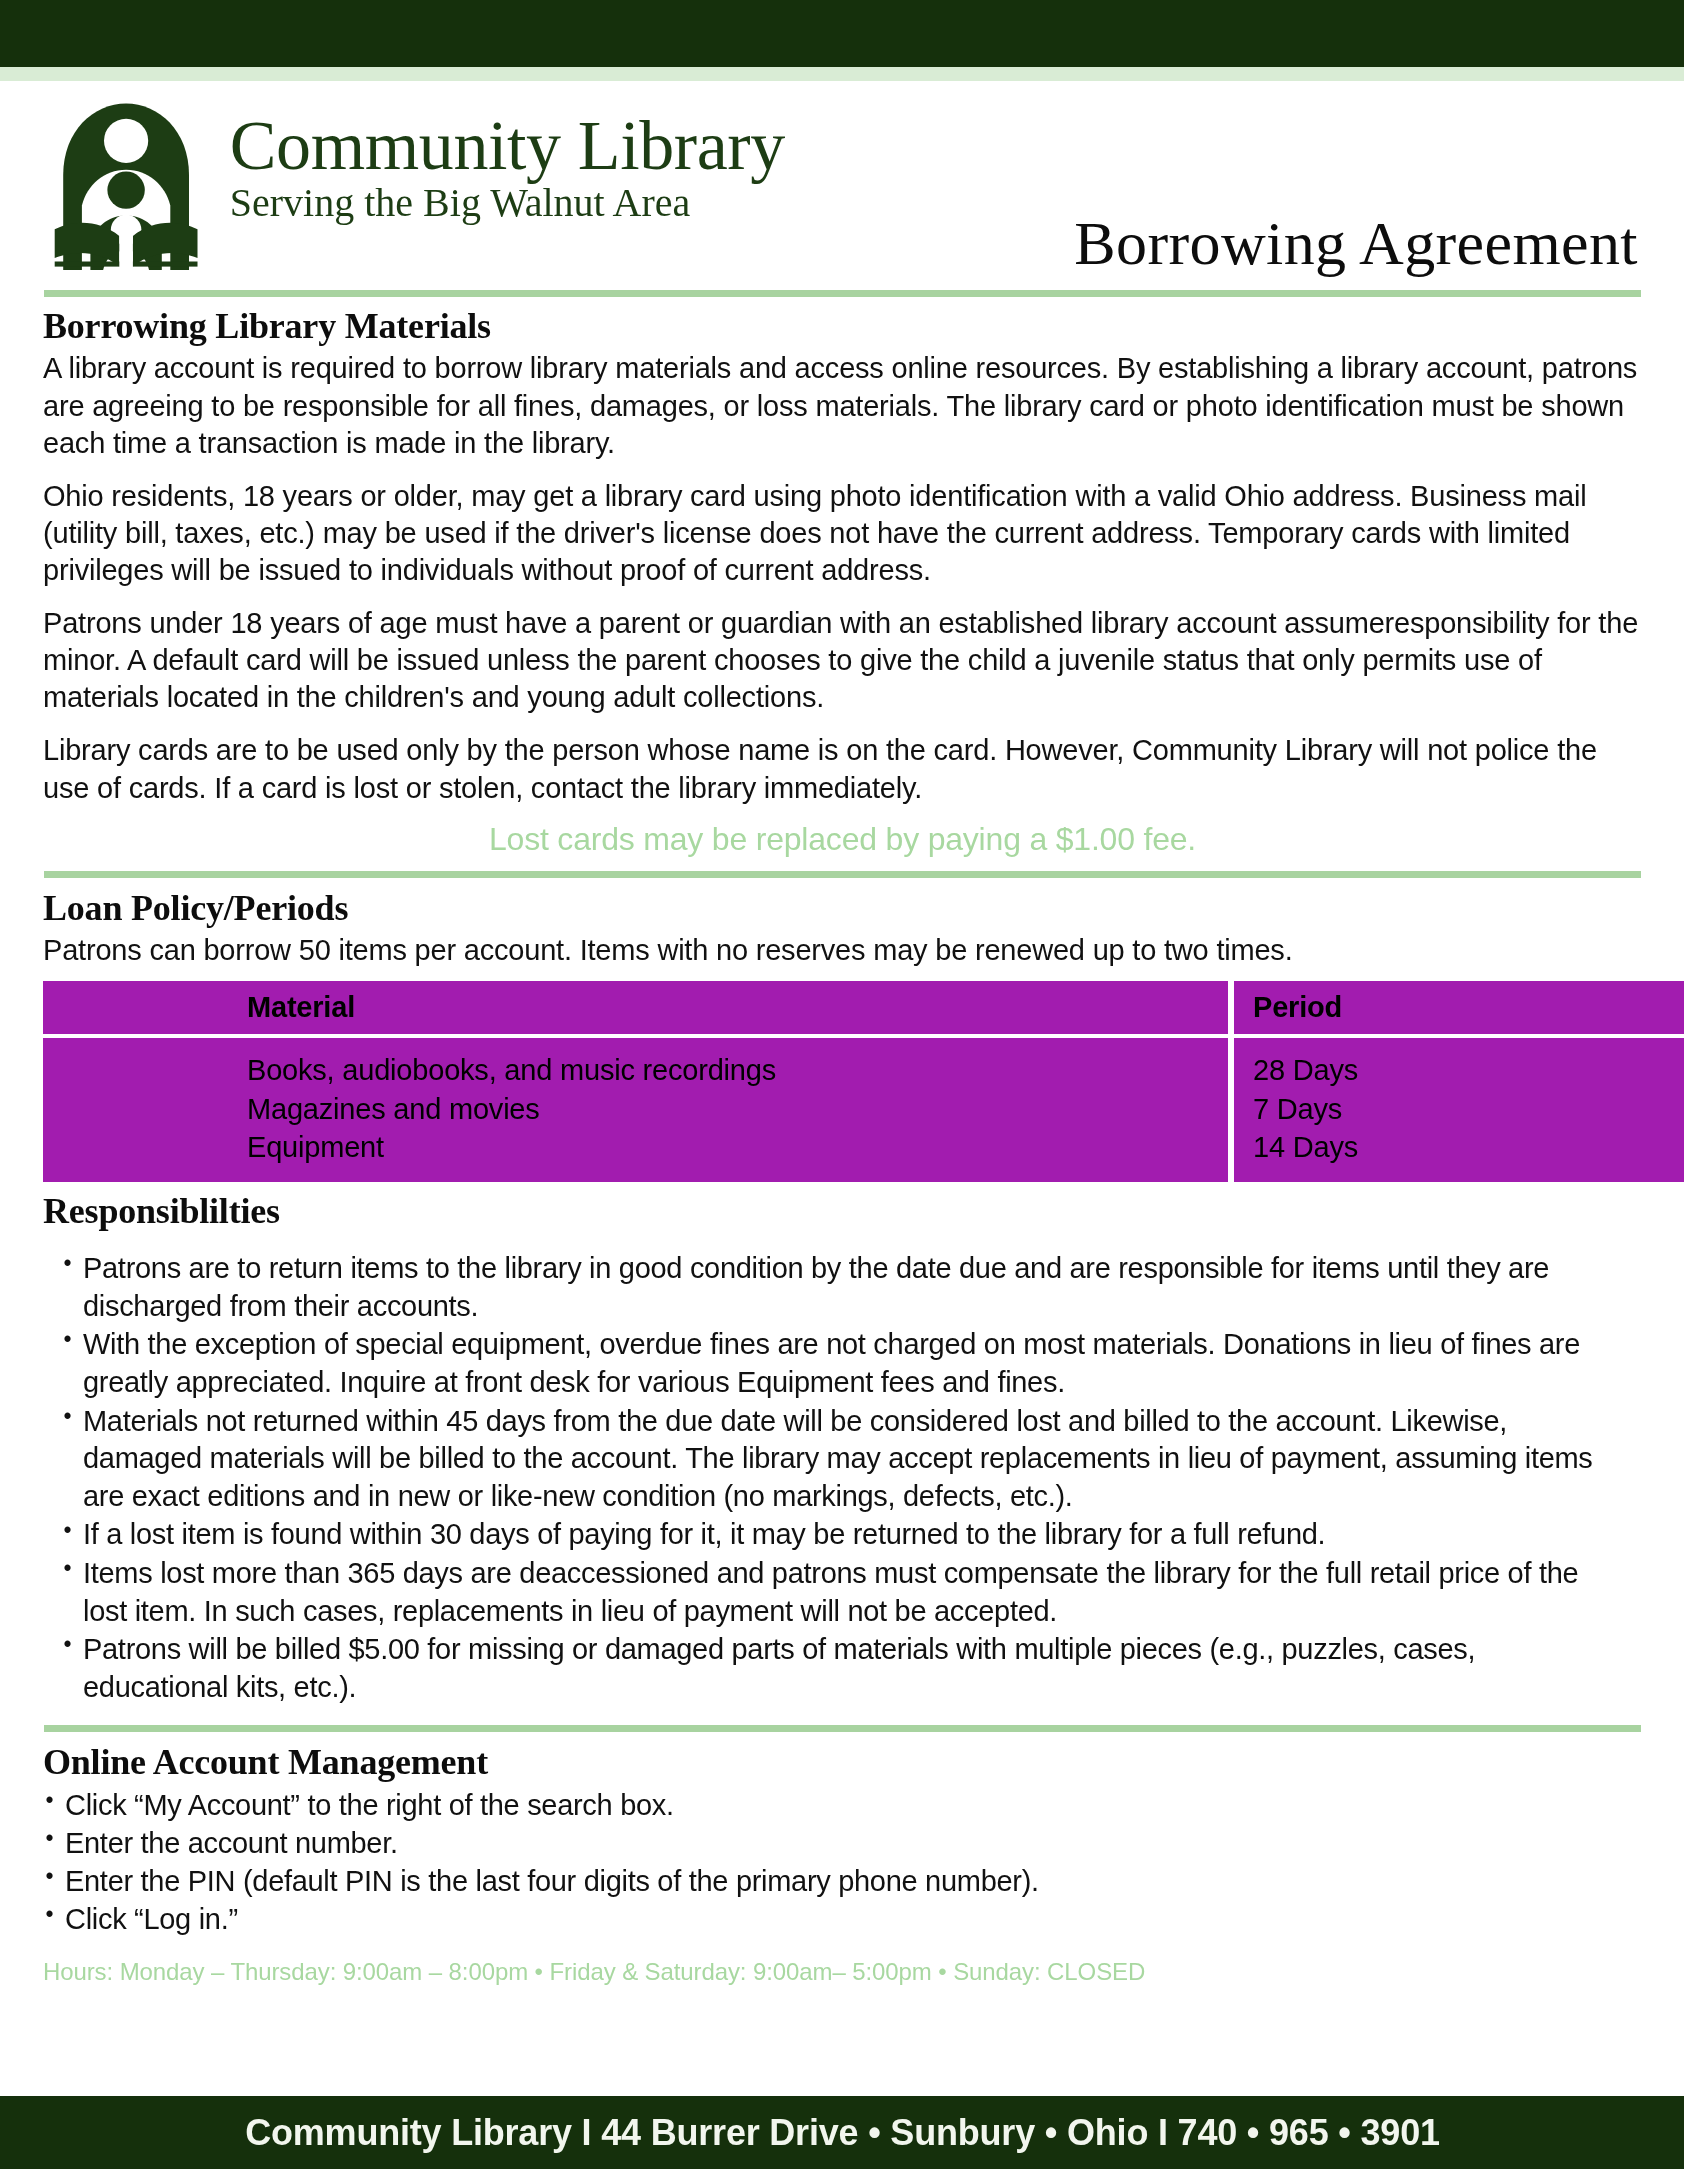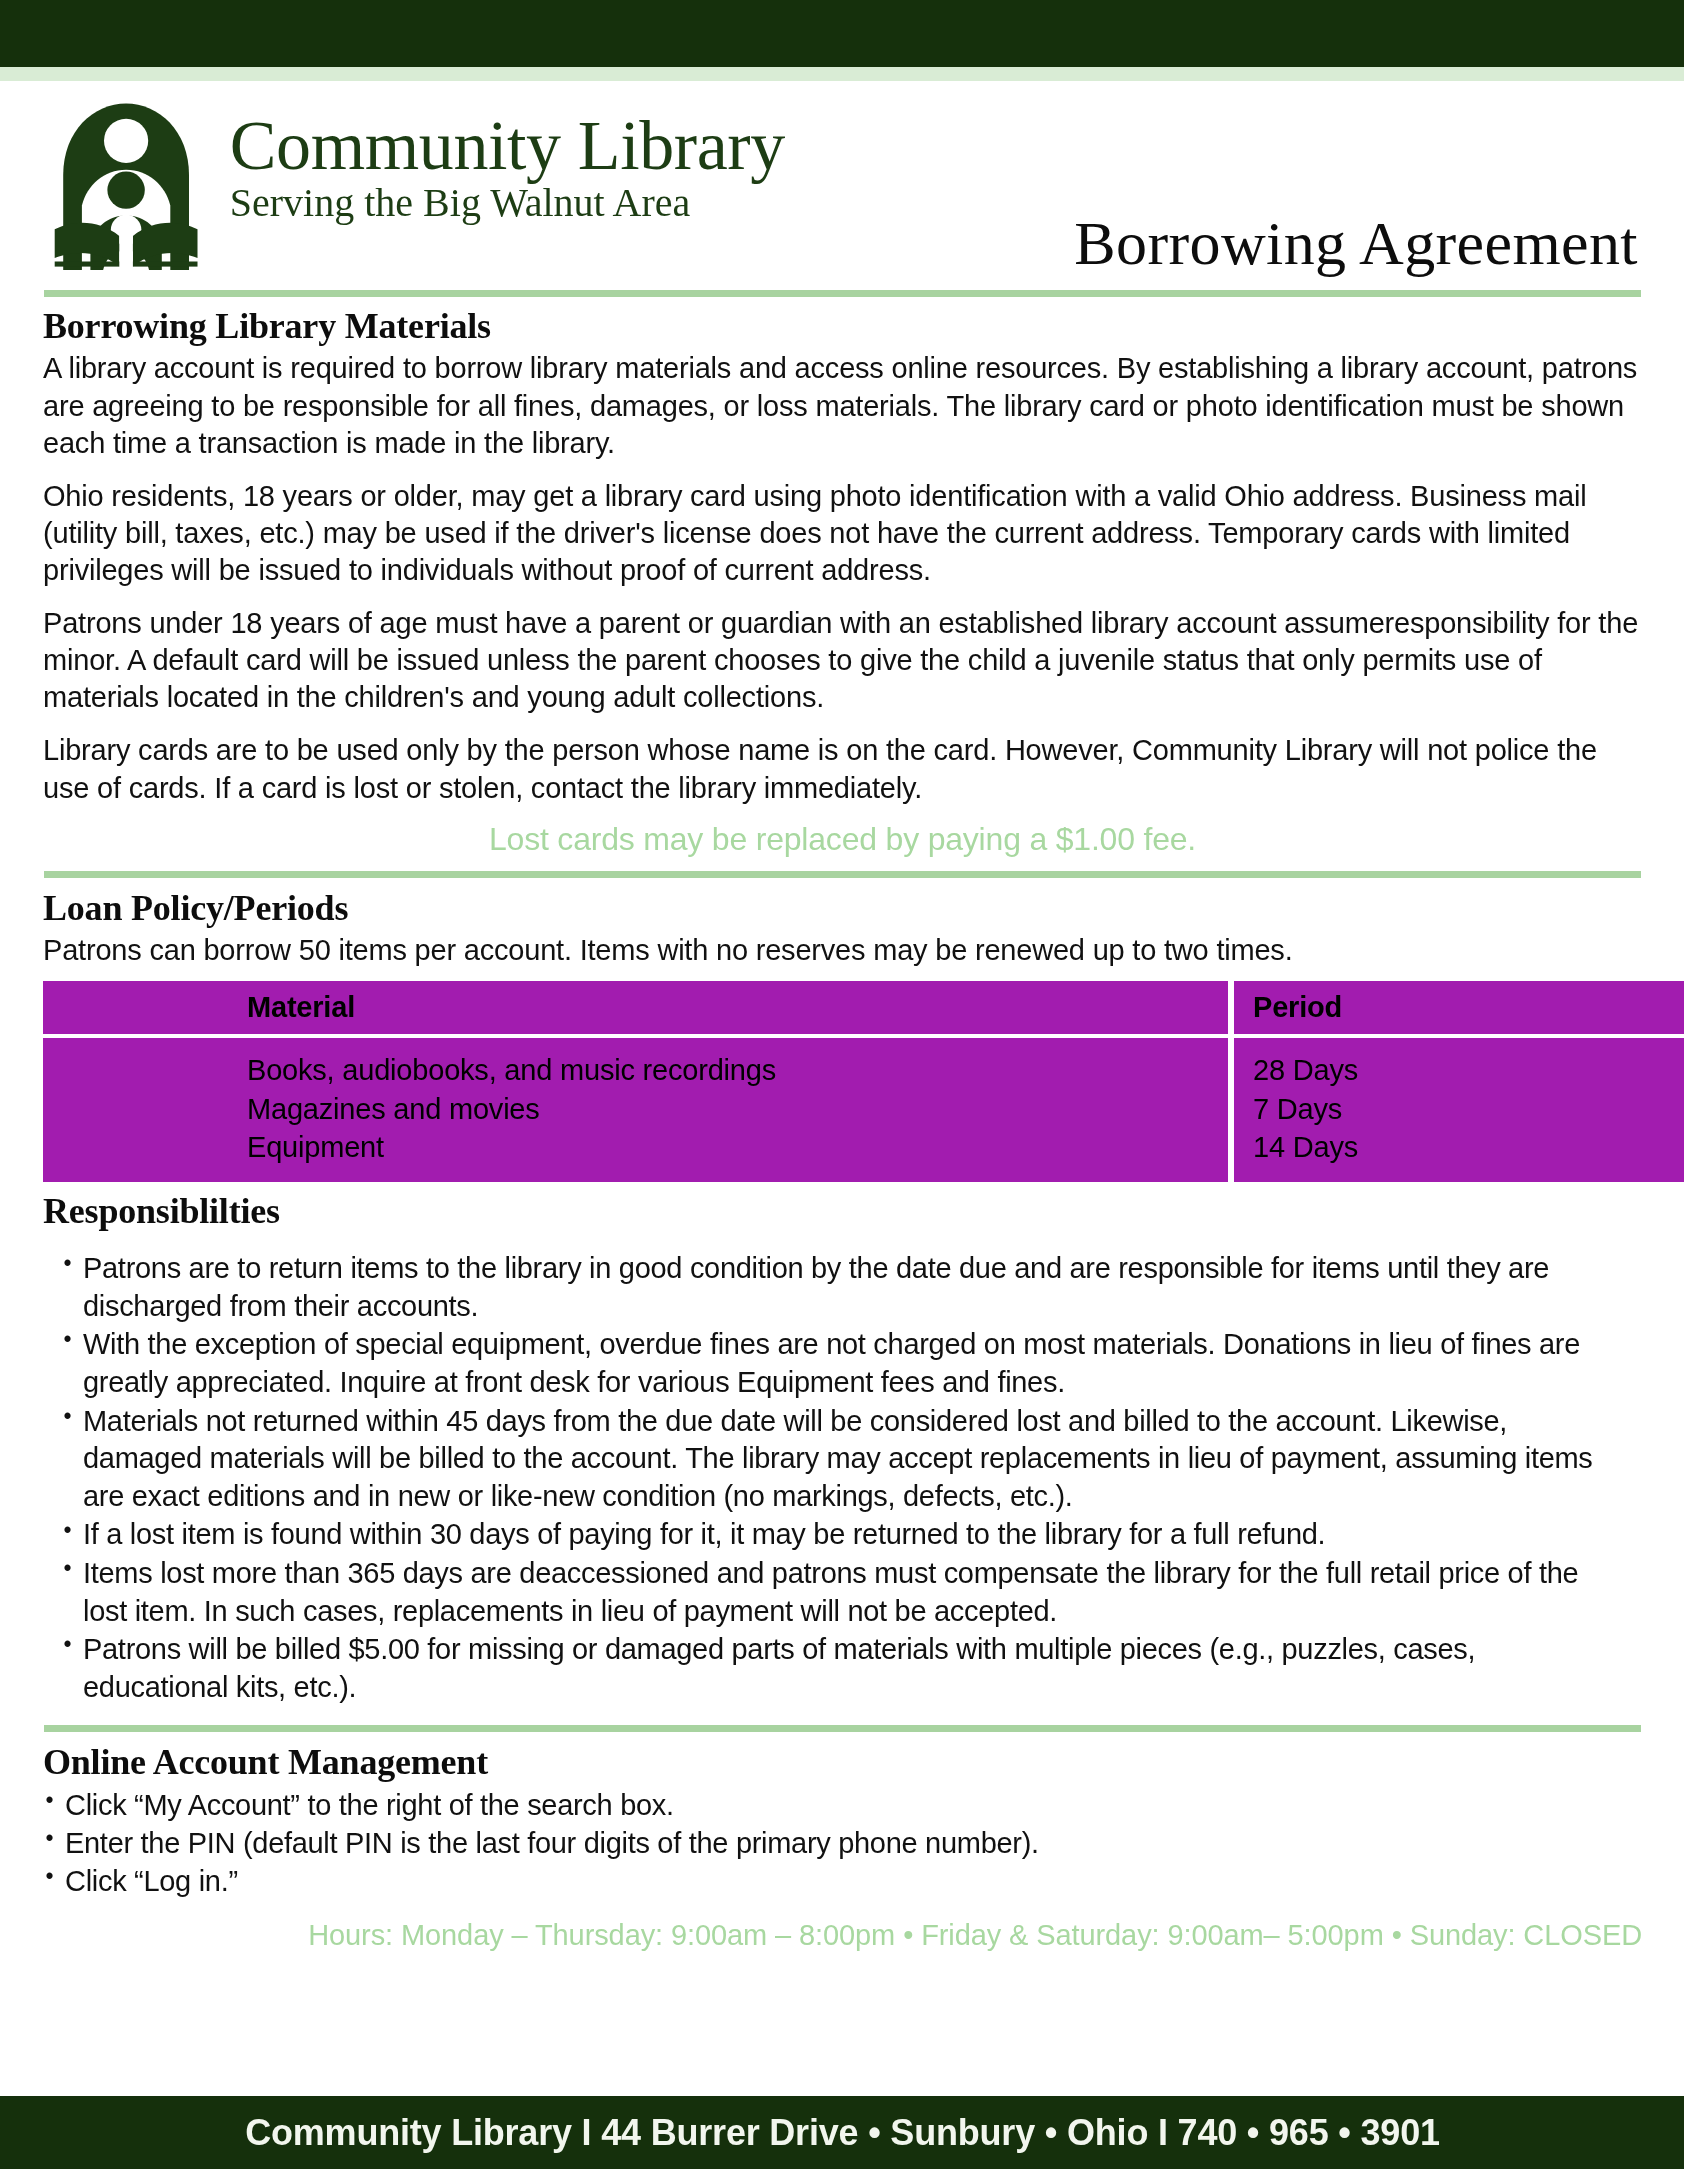--- a/index.html
+++ b/index.html
@@ -189,23 +189,23 @@
   ul.steps li::before {
     content: "\2022";
     position: absolute;
     left: 2.6px;
     top: -0.9px;
     font-size: 23px;
   }
 
   
   .hours {
-    text-align: right;
+    text-align: left;
     color: #a8d8a0;
-    font-size: 29px;
+    font-size: 24px;
     letter-spacing: -0.1px;
     margin-top: 19px;
   }
 
   
   .footer {
     position: absolute;
     left: 0;
     right: 0;
     bottom: 12px;
@@ -309,20 +309,21 @@
     <li>Patrons will be billed $5.00 for missing or damaged parts of materials with multiple pieces (e.g., puzzles, cases, educational kits, etc.).</li>
   </ul>
 </div>
 
 <div class="rule" style="margin-top:12px;"></div>
 
 <div class="content">
   <h2 class="section-head">Online Account Management</h2>
   <ul class="steps">
     <li>Click “My Account” to the right of the search box.</li>
+    <li>Enter the account number.</li>
     <li>Enter the PIN (default PIN is the last four digits of the primary phone number).</li>
     <li>Click “Log in.”</li>
   </ul>
 
   <div class="hours">Hours:  Monday – Thursday: 9:00am – 8:00pm  •  Friday &amp; Saturday: 9:00am– 5:00pm  •  Sunday: CLOSED</div>
 </div>
 
 <div class="footer">
   <div class="footer-text">Community Library   I  44 Burrer Drive • Sunbury • Ohio  I  740 • 965 • 3901</div>
 </div>

